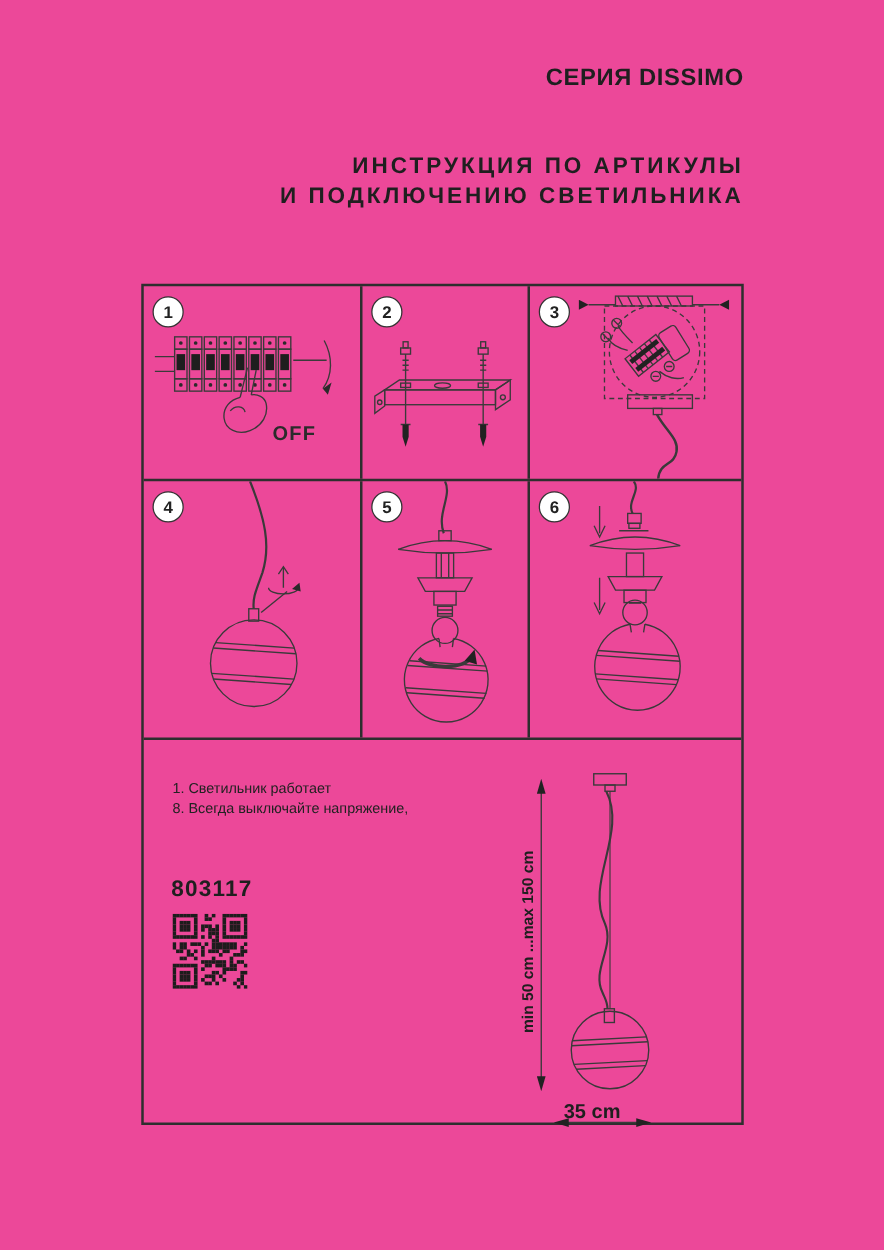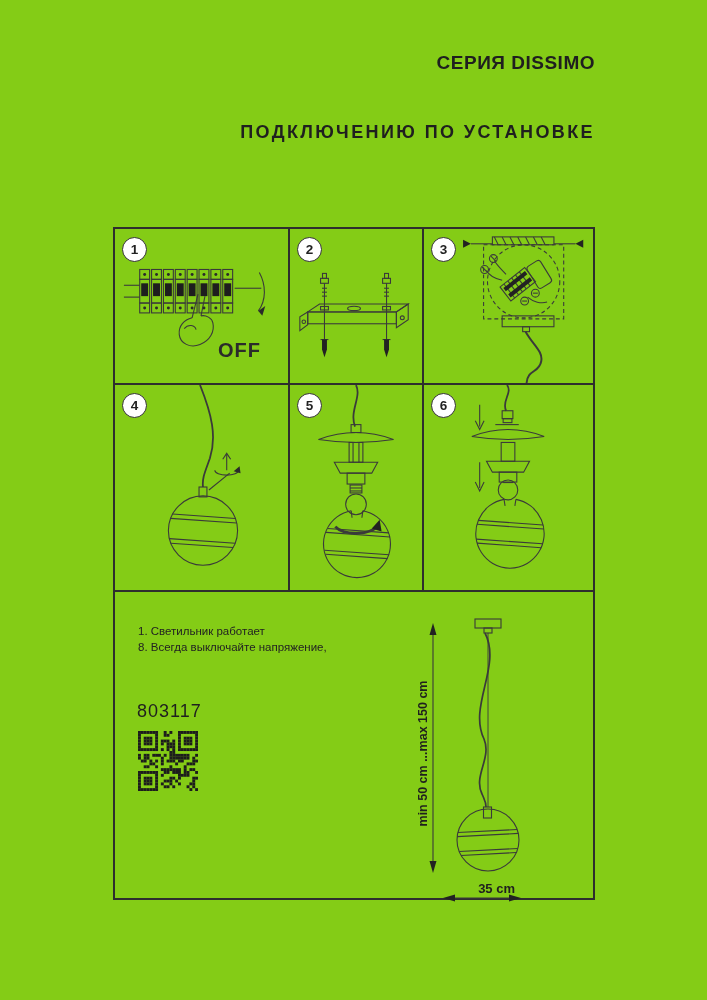--- a/index.html
+++ b/index.html
@@ -1,16 +1,16 @@
 <!DOCTYPE html>
 <html><head>
 <meta charset="utf-8">
 <style>
   html,body{margin:0;padding:0;background:#e8e8e8;}
-  .page{position:relative;width:707px;height:1000px;background:#84cc16;margin:0 auto;
+  .page{position:relative;width:707px;height:1000px;background:#ec4899;margin:0 auto;
         font-family:"Liberation Sans", sans-serif;color:#222;overflow:hidden;}
   
   .hdr{position:absolute;right:112px;top:50px;text-align:right;color:#1f1f1f;}
   .hdr .line{font-size:19px;font-weight:bold;line-height:26px;letter-spacing:.5px;}
   .instr{position:absolute;right:112px;top:120px;text-align:right;color:#1f1f1f;}
   .instr .line{font-size:18px;font-weight:bold;line-height:24px;letter-spacing:2.4px;}
   
   .grid{position:absolute;left:113px;top:227px;width:482px;height:673px;
         border:2px solid #2e2e2e;box-sizing:border-box;}
   .row{display:flex;box-sizing:border-box;}
@@ -19,44 +19,45 @@
   .cell{position:relative;box-sizing:border-box;height:100%;}
   .c1{width:175px;border-right:2px solid #2e2e2e;}
   .c2{width:134px;border-right:2px solid #2e2e2e;}
   .c3{flex:1;}
   .bottom{position:relative;flex:1;height:304px;margin-top:13px;}
   .badge{position:absolute;left:7px;top:8px;width:23px;height:23px;border:1.5px solid #333;
          border-radius:50%;display:flex;align-items:center;justify-content:center;
          font-size:13.5px;font-weight:bold;color:#222;background:#fff;z-index:2;}
   .fig{position:absolute;left:0;top:0;width:100%;height:100%;
        fill:none;stroke:#3a3a3a;stroke-width:1.1;}
-  .off{position:absolute;left:103px;top:110px;font-size:20px;font-weight:600;
+  .off{position:absolute;left:103px;top:110px;font-size:16px;font-weight:600;
        letter-spacing:1px;color:#2b2b2b;}
   
   .notes{position:absolute;left:23px;top:18px;font-size:11.5px;line-height:16px;color:#222;}
-  .article{position:absolute;left:22px;top:96px;font-size:18px;font-weight:normal;
+  .article{position:absolute;left:22px;top:96px;font-size:18px;font-weight:bold;
            letter-spacing:1px;color:#1f1f1f;}
   .qr{position:absolute;left:23px;top:126px;width:60px;height:60px;}
   .pendant{position:absolute;left:290px;top:6px;width:190px;height:298px;
            fill:none;stroke:#3a3a3a;stroke-width:1.1;}
   .dimv{position:absolute;left:228px;top:141px;width:160px;height:15px;text-align:center;
         font-size:12.5px;font-weight:bold;color:#1f1f1f;transform:rotate(-90deg);}
-  .dimh{position:absolute;left:300px;top:276px;width:100px;text-align:right;
-        font-size:13px;font-weight:bold;color:#1f1f1f;}
+  .dimh{position:absolute;left:336px;top:276px;width:100px;text-align:left;
+        font-size:16px;font-weight:bold;color:#1f1f1f;}
 </style>
 </head>
 <body>
 
 <div class="page">
 
   <div class="hdr">
     <div class="line">СЕРИЯ DISSIMO</div>
   </div>
   <div class="instr">
-    <div class="line">ПОДКЛЮЧЕНИЮ ПО УСТАНОВКЕ</div>
+    <div class="line">ИНСТРУКЦИЯ ПО АРТИКУЛЫ</div>
+    <div class="line">И ПОДКЛЮЧЕНИЮ СВЕТИЛЬНИКА</div>
   </div>
 
   <div class="grid">
 
     <div class="row row1">
 
       <div class="cell c1">
         <div class="badge">
             <span>1</span>
           </div>

